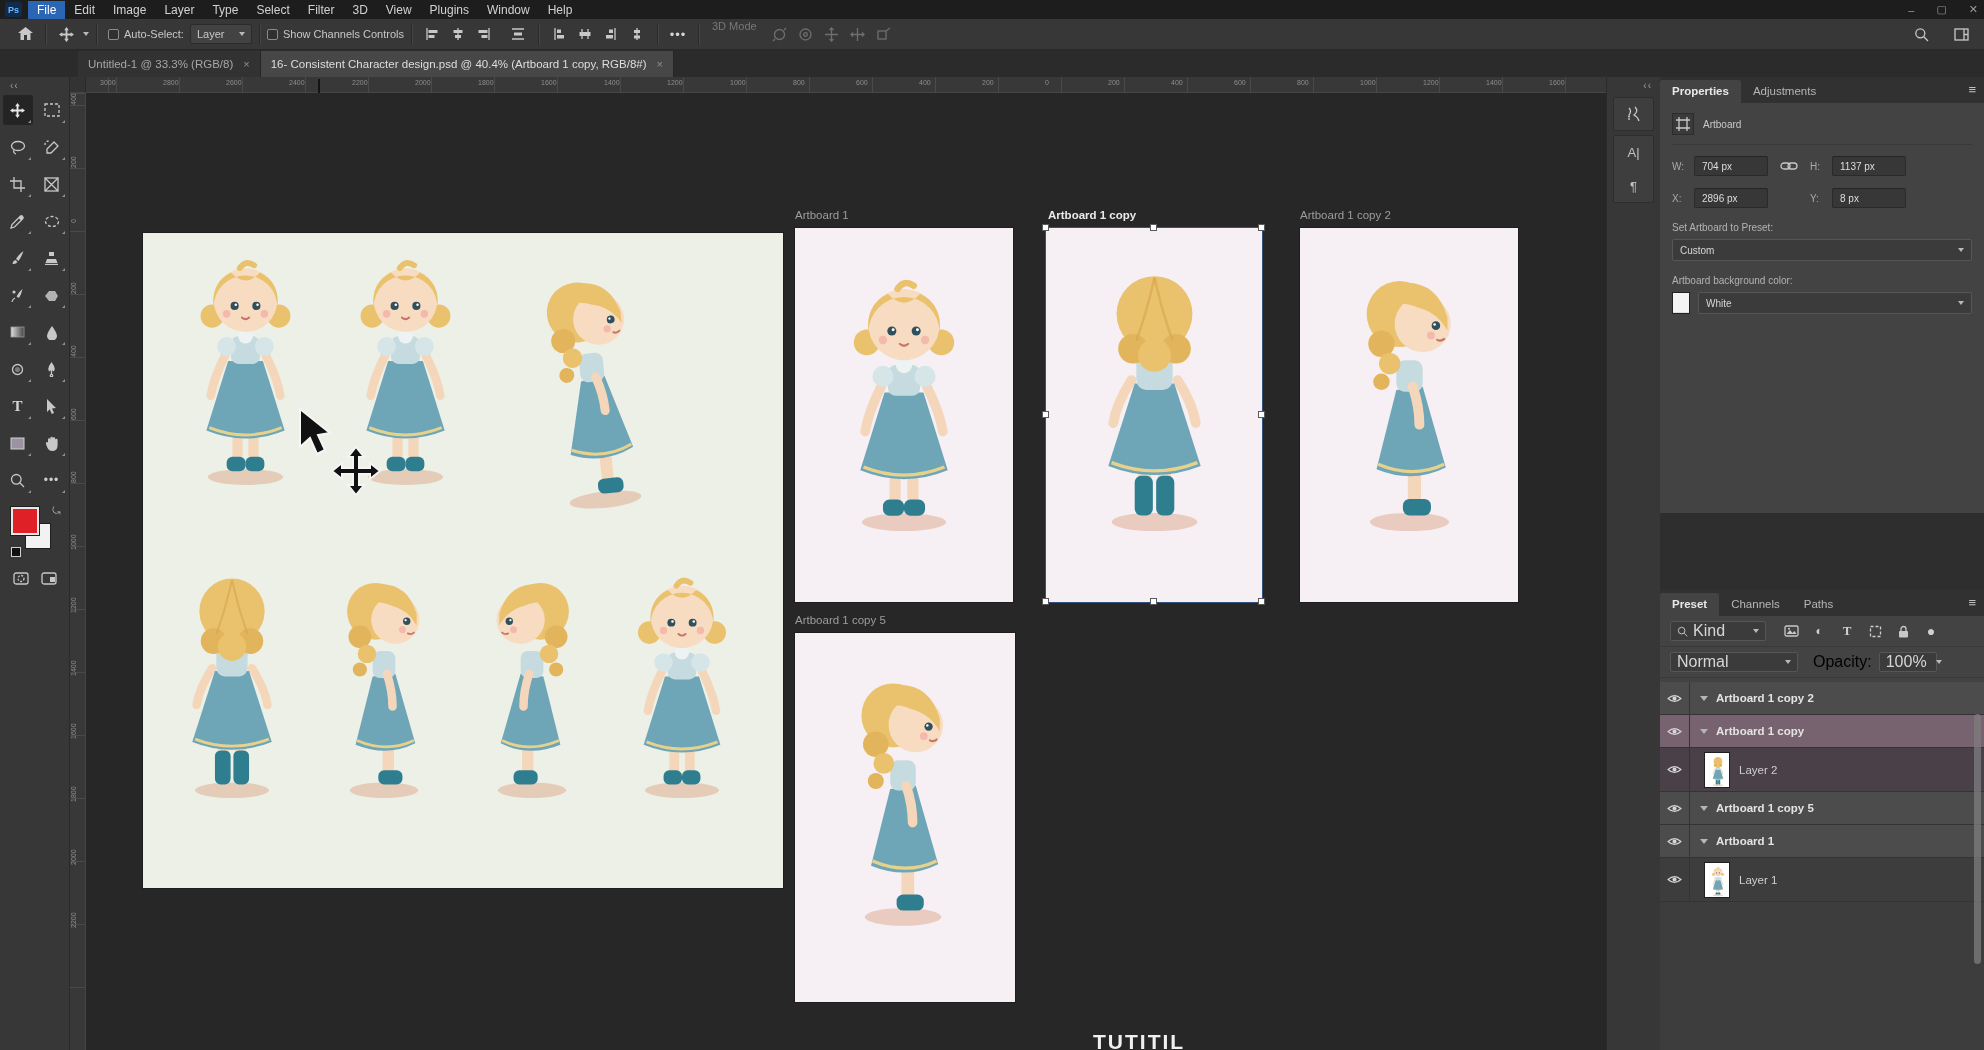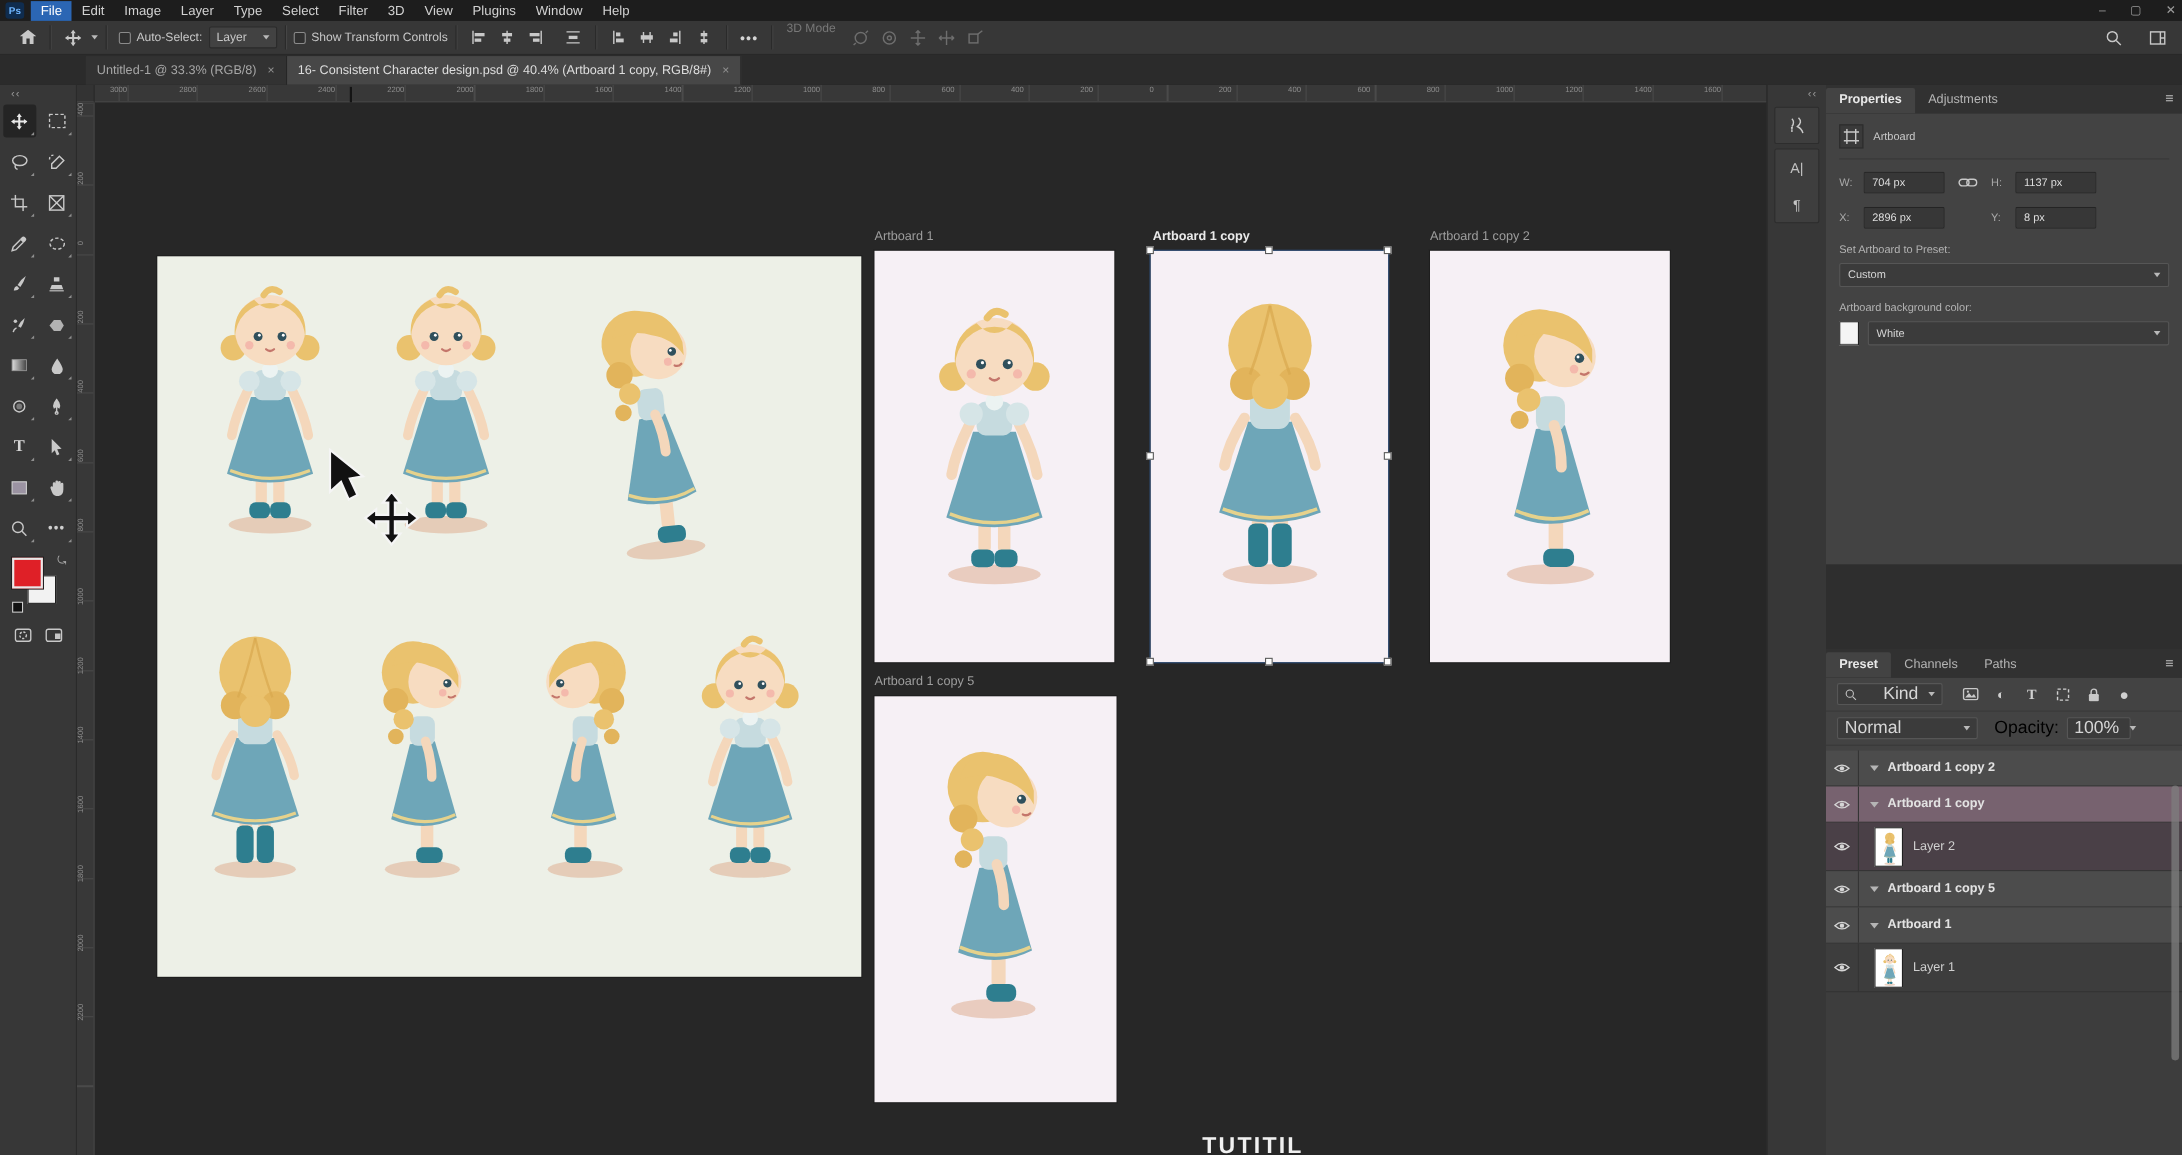--- a/index.html
+++ b/index.html
@@ -103,21 +103,21 @@
   .linkicon { width:30px; display:flex; justify-content:center; color:#a9a9a9; }
   .sectionlabel { color:#b3b3b3; margin:14px 0 6px 0; }
   .pselect { background:#3b3b3b; border:1px solid #565656; border-radius:2px; height:22px; display:flex;
     align-items:center; justify-content:space-between; padding:0 7px; color:#d6d6d6; }
   .bgcolor-row { display:flex; align-items:center; gap:8px; margin-top:6px; }
   .white-swatch { width:18px; height:22px; background:#f4f4f4; border:1px solid #222;
     background-image:linear-gradient(#0000 95%, #ddd 95%); flex:none; }
   .bgcolor-row .pselect { flex:1; }
 
   .layers-wrap { position:absolute; left:0; right:0; top:513px; bottom:0; }
-  .lp-row { display:flex; align-items:center; gap:7px; padding:5px 10px; background:#434343; border-bottom:1px solid #393939;text-align:right; }
+  .lp-row { display:flex; align-items:center; gap:7px; padding:5px 10px; background:#434343; border-bottom:1px solid #393939; }
   .lp-select { background:#3b3b3b; border:1px solid #565656; border-radius:2px; height:20px; display:flex;
     align-items:center; padding:0 6px; gap:5px; color:#d6d6d6; }
   .filter-icons { display:flex; gap:8px; margin-left:8px; align-items:center; }
   .ficon { width:20px; height:18px; display:flex; align-items:center; justify-content:center; color:#d0d0d0; font-size:12px; }
   .lockrow span.dimtext { color:#7a7a7a; }
   .fillbox { background:#3b3b3b; border:1px solid #4a4a4a; border-radius:2px; height:18px; padding:0 6px;
     color:#7a7a7a; display:flex; align-items:center; }
 
   .layerlist { position:absolute; left:0; right:0; top:92px; bottom:0; background:#3d3d3d; overflow:hidden; }
   .lrow { display:flex; align-items:center; position:relative; border-bottom:1px solid #343434; }
@@ -255,21 +255,21 @@
       <span class="checkbox"></span>
       <span>Auto-Select:</span>
       <div class="ob-select">
         <span>Layer</span>
           <span class="caret"></span>
       </div>
     </div>
     <div class="ob-sep"></div>
     <div class="ob-group">
       <span class="checkbox"></span>
-      <span>Show Transform Controls</span>
+      <span>Show Channels Controls</span>
     </div>
     <div class="ob-sep"></div>
     <div class="ob-icon">
       <svg width="14" height="14" viewBox="0 0 14 14">
           <path class="ln" d="M2 1 V13"></path>
           <rect class="lnf" x="3.5" y="3" width="9" height="3"></rect>
           <rect class="lnf" x="3.5" y="8" width="6" height="3"></rect>
         </svg>
     </div>
     <div class="ob-icon">

